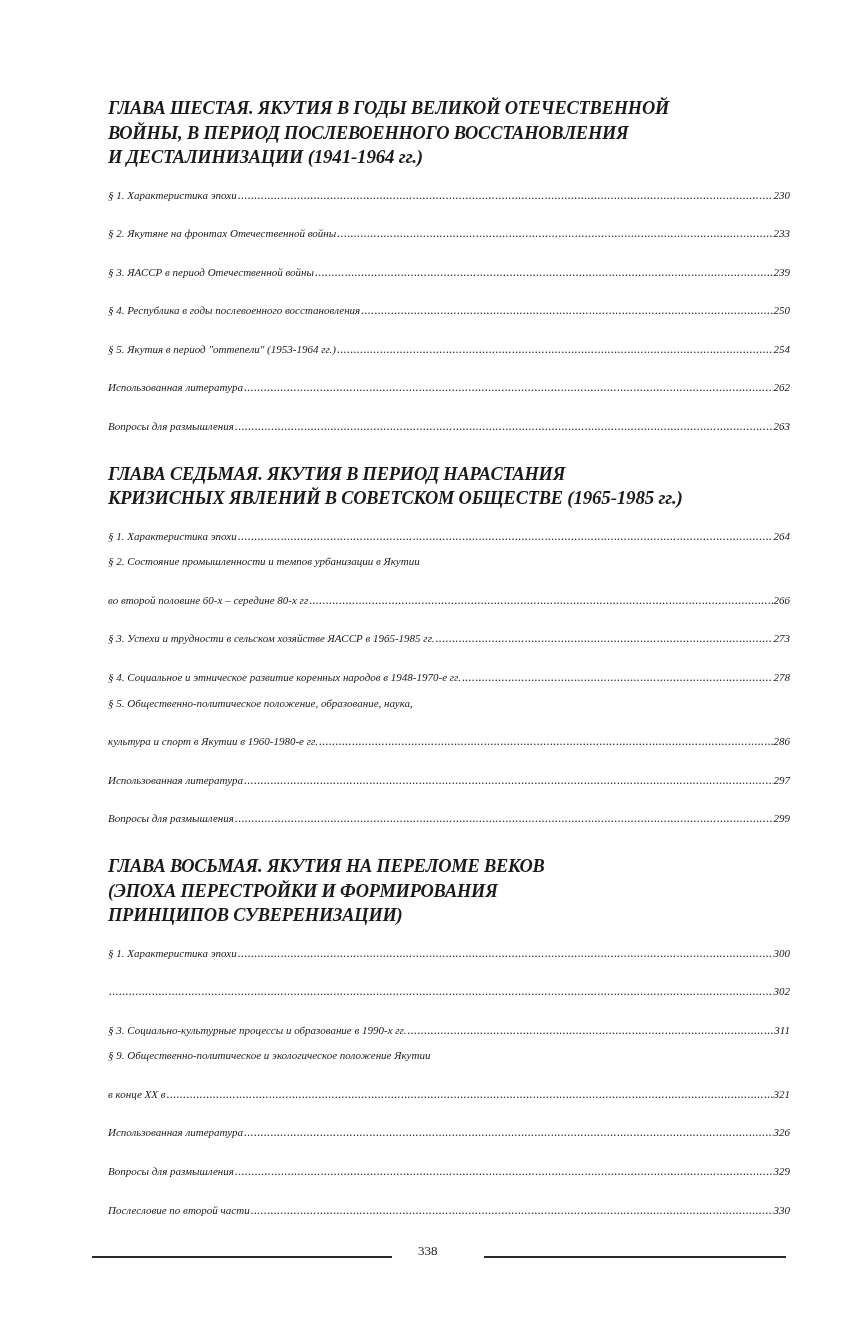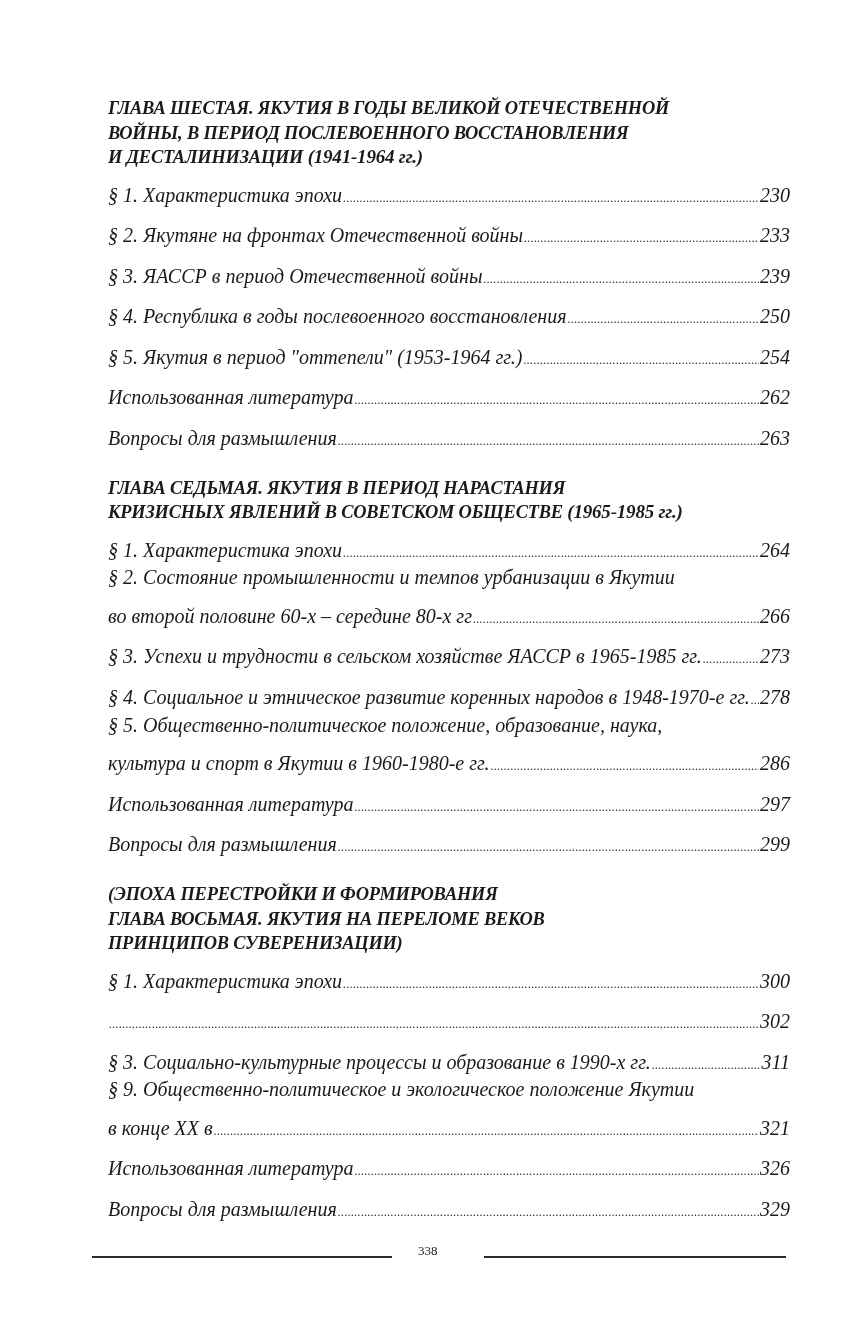--- a/index.html
+++ b/index.html
@@ -3,21 +3,21 @@
 <meta charset="utf-8">
 <style>
   html, body { margin: 0; padding: 0; background: #ffffff; }
   body { width: 867px; height: 1339px; position: relative; overflow: hidden;
          font-family: "Liberation Serif", serif; color: #1a1a1a; }
   .page { position: absolute; left: 108px; top: 96px; width: 682px; font-style: italic; }
   .chapter { margin-bottom: 22px; }
   .ch-title { font-weight: bold; font-size: 18.4px; line-height: 24.5px;
               letter-spacing: -0.2px; margin: 0; }
   .ch-title .years { font-size: 19px; }
-  .entry { font-size: 20px; line-height: 25.6px; }
+  .entry { font-size: 11px; line-height: 25.6px; }
   .row { display: flex; align-items: baseline; white-space: nowrap; }
   .row .txt { flex: 0 0 auto; }
   .row .dots { flex: 1 1 auto; overflow: hidden; margin: 0 1px; 
                color: #333; letter-spacing: 0.5px; font-size: 13px; }
   .row .dots::before { content: ". . . . . . . . . . . . . . . . . . . . . . . . . . . . . . . . . . . . . . . . . . . . . . . . . . . . . . . . . . . . . . . . . . . . . . . . . . . . . . . . . . . . . . . . . . . . . . . . . . . . . . . . . . . . . . . . . . . . . . . . . . . . . . . . . . . . . . . . . . . . . . . . . . . . . . . . . . . . . . . . . . . . . . . . . . . . . . . . . . . . . . . . . . . . . . . . . . . . . . . . . . . . . . . . . . . . . . . . . . . . . . . . . . . . . . . . . . . . . . . . . . . . . . . . . . . . . . ."; letter-spacing: -1.6px; }
   .row .pg { flex: 0 0 auto; margin-top: 13px; }
   .entry .line1 { white-space: nowrap; }
   .footer { position: absolute; top: 1243px; left: 92px; width: 694px; height: 20px; }
   .footer .rule { position: absolute; top: 13px; height: 1.5px; background: #2a2a2a; }
   .footer .rule.left { left: 0; width: 300px; }
@@ -140,22 +140,22 @@
         <div class="row">
           <span class="txt">Вопросы для размышления</span>
           <span class="dots"></span>
           <span class="pg">299</span>
         </div>
       </div>
   </div>
 
   <div class="chapter">
     <h2 class="ch-title">
+      <div>ГЛАВА ВОСЬМАЯ. ЯКУТИЯ НА ПЕРЕЛОМЕ ВЕКОВ</div>
       <div>(ЭПОХА ПЕРЕСТРОЙКИ И ФОРМИРОВАНИЯ</div>
-      <div>ГЛАВА ВОСЬМАЯ. ЯКУТИЯ НА ПЕРЕЛОМЕ ВЕКОВ</div>
       <div>ПРИНЦИПОВ СУВЕРЕНИЗАЦИИ)</div>
     </h2>
     <div class="entry">
         <div class="row">
           <span class="txt">§ 1. Характеристика эпохи</span>
           <span class="dots"></span>
           <span class="pg">300</span>
         </div>
       </div>
     <div class="entry">
@@ -184,20 +184,27 @@
           <span class="txt">Использованная литература</span>
           <span class="dots"></span>
           <span class="pg">326</span>
         </div>
       </div>
     <div class="entry">
         <div class="row">
           <span class="txt">Вопросы для размышления</span>
           <span class="dots"></span>
           <span class="pg">329</span>
+        </div>
+      </div>
+    <div class="entry">
+        <div class="row">
+          <span class="txt">Послесловие по второй части</span>
+          <span class="dots"></span>
+          <span class="pg">330</span>
         </div>
       </div>
   </div>
 </div>
 
 <div class="footer">
   <div class="rule left"></div>
   <div class="num">338</div>
   <div class="rule right"></div>
 </div>

